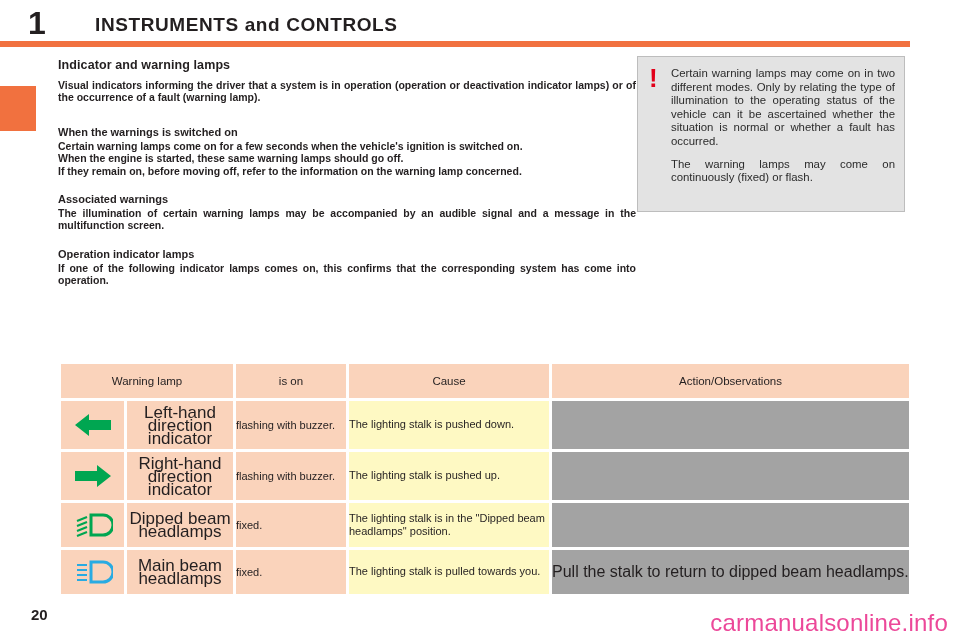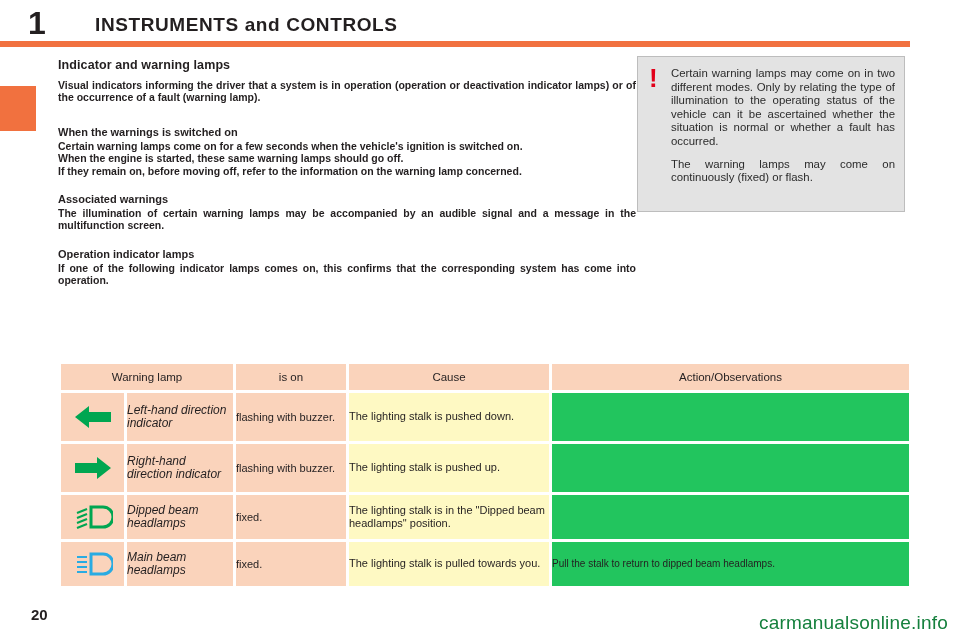--- a/index.html
+++ b/index.html
@@ -82,49 +82,49 @@
     position:absolute;left:58px;top:361px;width:848px;
     border-collapse:separate;border-spacing:3px;
     table-layout:fixed;
   }
   .tbl td,.tbl th{
     padding:0;margin:0;vertical-align:middle;
     font-weight:normal;
   }
   .th-cell{
     background:#fad3bb;
-    height:26px;
+    height:34px;
     text-align:center;
     font-size:11.5px;font-weight:bold;color:#231f20;
   }
   .c-icon{background:#fad3bb;width:63px;text-align:center;}
-  .c-name{background:#fad3bb;
-    font-size:12px;font-weight:bold;color:#231f20;line-height:13px;padding:5px 4px;font-style:italic;}
+  .c-name{background:#fad3bb;text-align:center;
+    font-size:17px;font-weight:bold;color:#231f20;line-height:13px;padding:5px 4px;}
   .c-ison{background:#fad3bb;
     font-size:11px;color:#231f20;line-height:13px;padding:5px 4px;}
   .c-cause{background:#fef9c3;text-align:left;
     font-size:11px;color:#231f20;line-height:13.5px;padding:6px 7px;
     vertical-align:top;}
-  .c-action{background:#22c55e;text-align:left;
-    font-size:10px;color:#231f20;line-height:13.5px;padding:6px 7px;
+  .c-action{background:#a3a3a3;text-align:left;
+    font-size:16px;color:#231f20;line-height:13.5px;padding:6px 7px;
     vertical-align:top;}
   .row-tall td{height:48px;}
   .row-tall2 td{height:44px;}
 
   .icon-wrap{display:flex;align-items:center;justify-content:center;height:100%;}
 
   
   .pagenum{
     position:absolute;left:31px;top:606px;
     font-size:15px;font-weight:bold;color:#231f20;
     line-height:17px;
   }
   .watermark{
     position:absolute;right:12px;top:612px;
-    font-size:19px;color:#15803d;letter-spacing:.2px;
+    font-size:24px;color:#ec4899;letter-spacing:.2px;
     line-height:22px;
   }
 </style>
 </head>
 <body>
 
 <div class="page">
 
   <div class="hdr">
     <div class="chapter-num">1</div>

